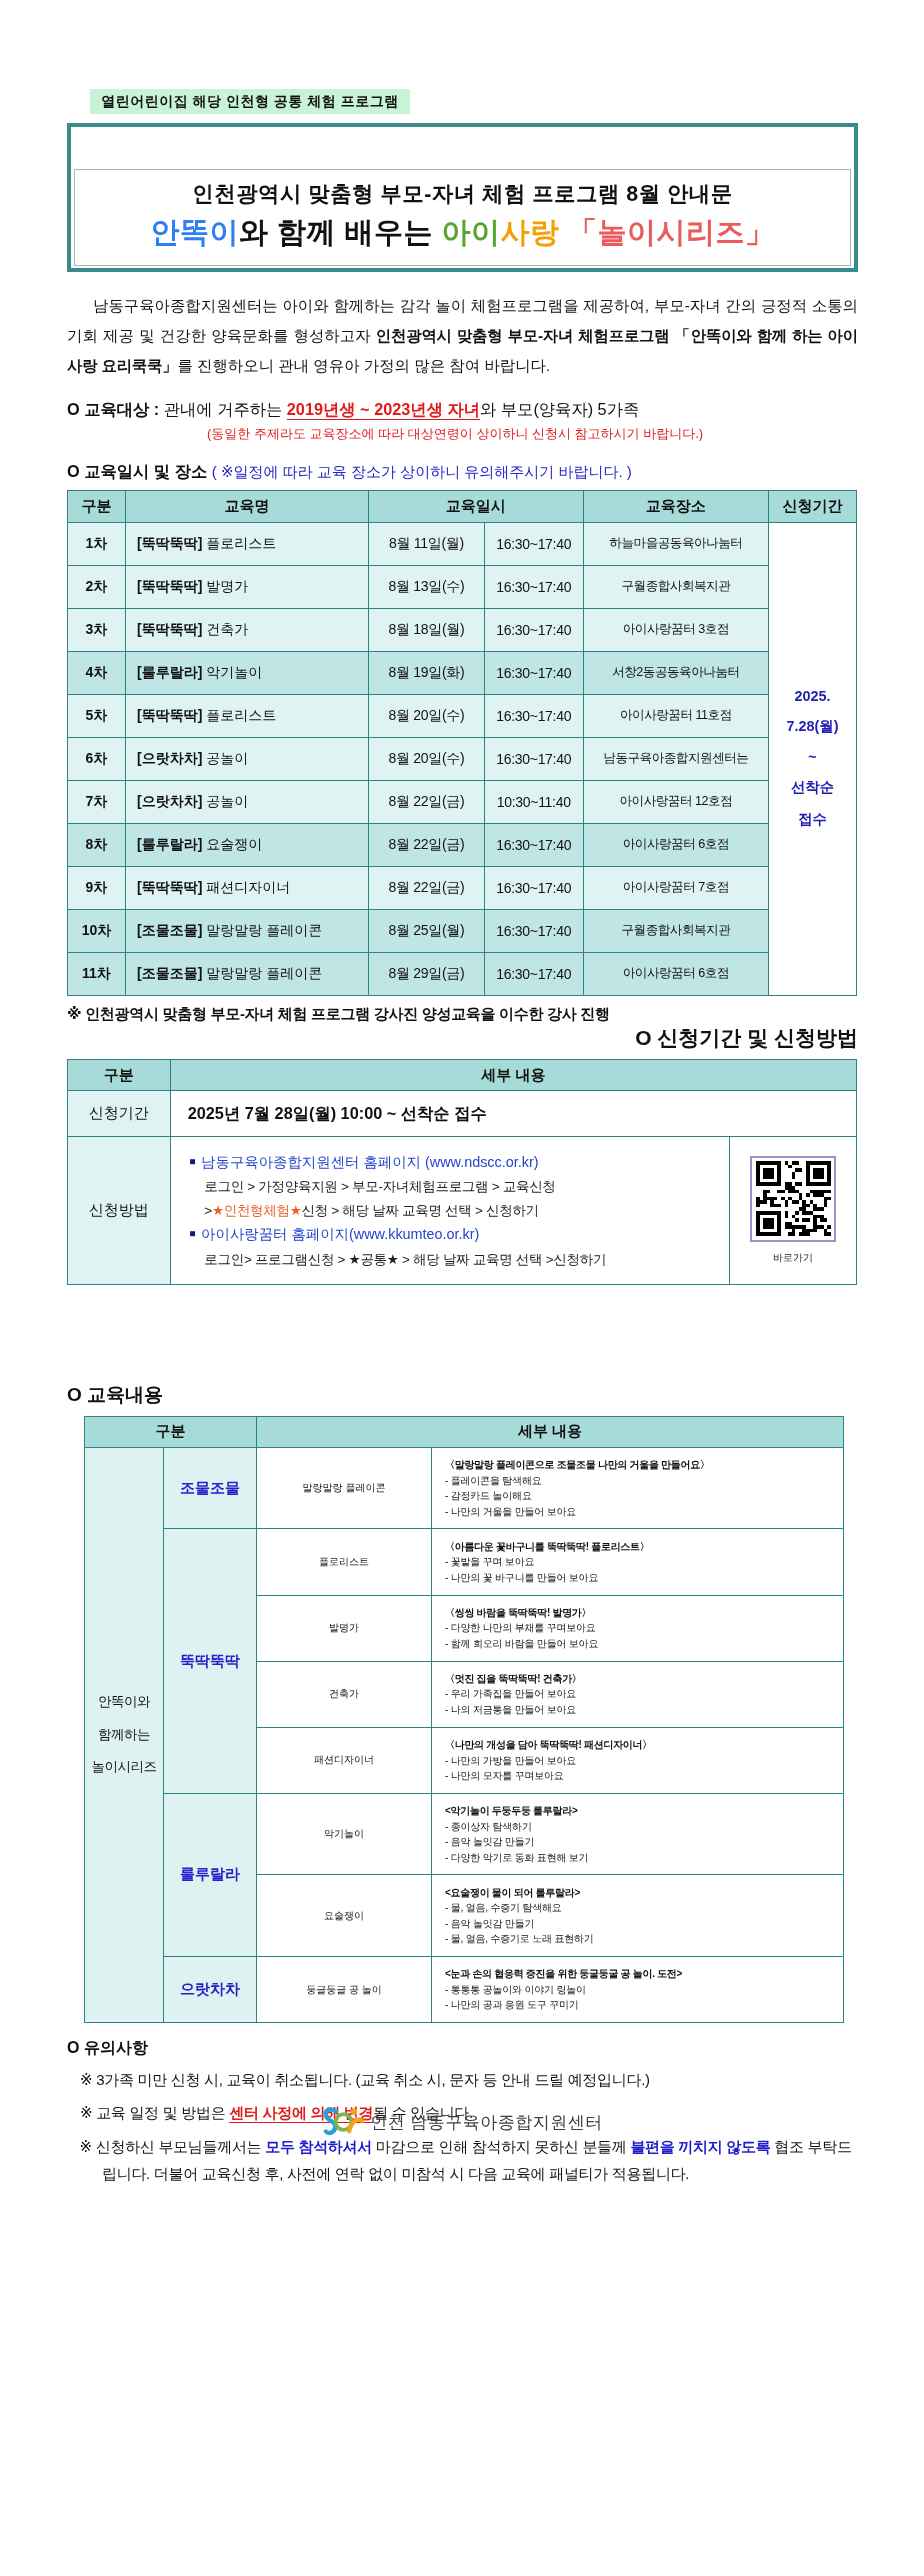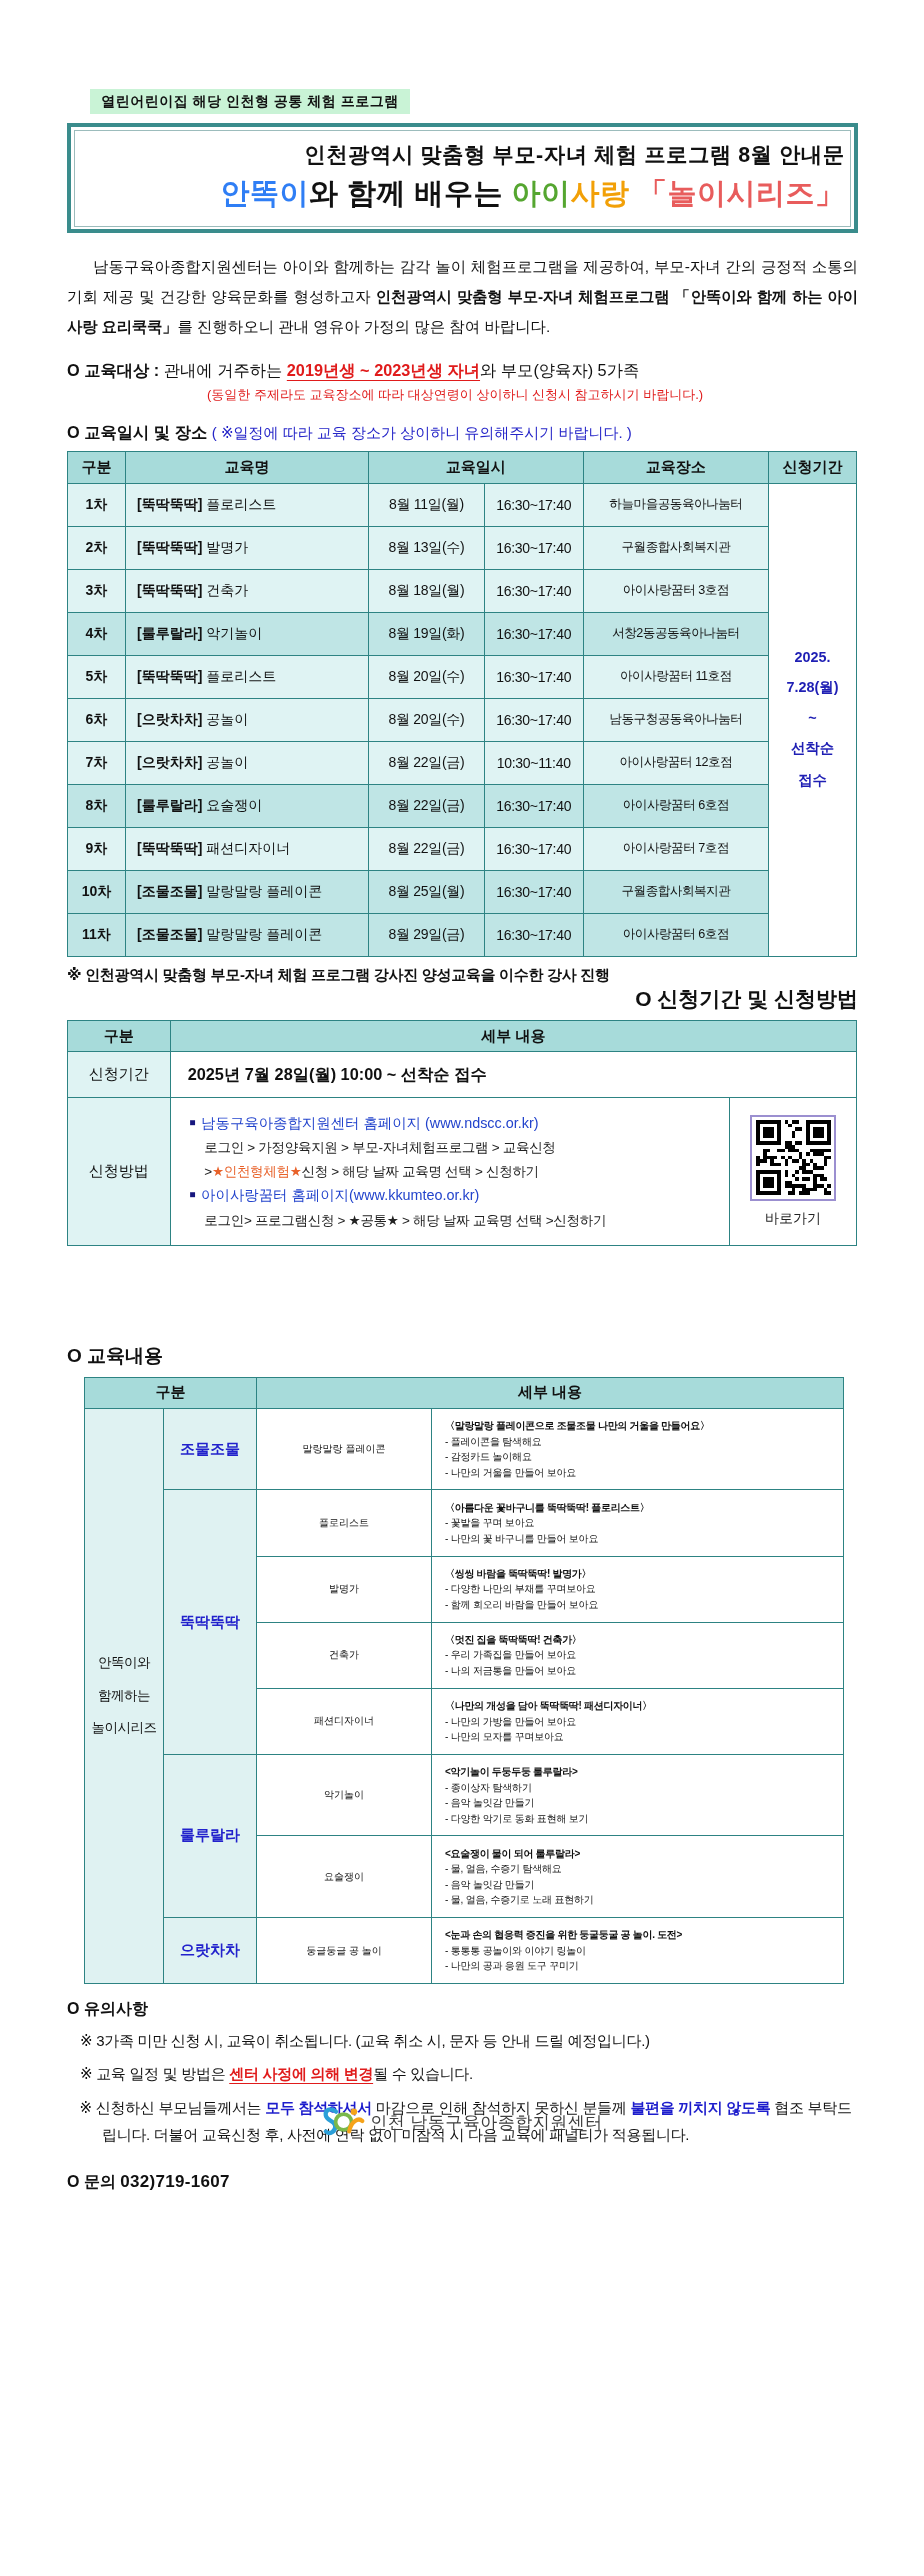--- a/index.html
+++ b/index.html
@@ -5,21 +5,21 @@
   * { margin:0; padding:0; box-sizing:border-box; }
   body { background:#ffffff; font-family:"Liberation Sans","DejaVu Sans",sans-serif; color:#111; }
   .page { position:relative; width:925px; height:2196px; background:#fff; overflow:hidden; margin:0 auto; }
   .inner { padding:89px 67px 0 67px; }
 
   
   .top-label { display:inline-block; margin-left:23px; background:#c9f3d6; font-weight:bold; font-size:14px; padding:3.7px 11.2px; letter-spacing:0.5px; }
 
   
   .title-box { margin-top:8.4px; border:4.7px solid #3a8c8c; background:#fff; padding:2.8px; }
-  .title-box-inner { border:1.9px solid #9cbcbc; padding:9.3px 5.6px 11.2px 5.6px; text-align:right; }
+  .title-box-inner { border:1.9px solid #9cbcbc; padding:9.3px 5.6px 11.2px 5.6px; text-align:center;margin-top:39px; }
   .title-line1 { font-size:21.4px; font-weight:bold; letter-spacing:0.5px; }
   .title-line2 { font-size:29px; font-weight:bold; margin-top:5.6px; letter-spacing:0.5px; }
   .t-blue { color:#2f7ef5; }
   .t-green { color:#55a630; }
   .t-orange { color:#f2a007; }
   .t-coral { color:#e85c5c; }
 
   
   .intro { margin-top:18.6px; font-size:15.4px; line-height:1.95; text-align:justify; }
   .intro .ind { display:inline-block; width:26px; }
@@ -55,21 +55,21 @@
   #apply-table td { background:#fff; font-size:14px; }
   #apply-table td.a-label { background:#dff3f3; width:103px; text-align:center; font-size:15px; padding:7.5px 1.9px; }
   #apply-table td.a-period { font-size:16.3px; font-weight:bold; padding:11.2px 9.3px 11.2px 17px; }
   #apply-table td.a-method { padding:13px 7.5px 13px 18.6px; line-height:1.75; }
   .m-site { color:#2243cc; font-size:14.4px; }
   .m-bullet { color:#16167e; font-size:10.3px; margin-right:5.6px; vertical-align:1.9px; }
   .m-path { color:#222; font-size:13.5px; padding-left:15px; letter-spacing:-0.3px; }
   .m-star { color:#e8622a; }
   #apply-table td.a-qr { width:127px; text-align:center; vertical-align:middle; padding:9.3px 3.7px; }
   .qr-frame { display:inline-block; border:2.8px solid #9b8fd0; padding:3.7px; background:#fff; line-height:0; }
-  .qr-label { font-size:14px; margin-top:9.3px; color:#222; }
+  .qr-label { font-size:10px; margin-top:9.3px; color:#222; }
 
   
   .content-h { margin-top:97px; font-size:19px; font-weight:bold; }
   #content-table { width:760px; margin-left:17px; }
   #content-table td { background:#fff; font-size:10px; vertical-align:middle; }
   #content-table td.c-series { background:#dff2f2; width:79px; text-align:center; font-size:13.5px; letter-spacing:-0.5px; line-height:2.4; }
   #content-table td.c-cat { background:#dff2f2; width:93px; text-align:center; color:#2222cc; font-weight:bold; font-size:15px; }
   #content-table td.c-prog { width:175px; text-align:center; padding:5.6px; }
   #content-table td.c-detail { padding:9.3px 7.5px 9.3px 13px; line-height:1.55; }
   .d-title { font-weight:bold; letter-spacing:-0.3px; }
@@ -170,21 +170,21 @@
             <td class="c-name"><b>[뚝딱뚝딱]</b> 플로리스트</td>
             <td class="c-date">8월  20일(수)</td>
             <td class="c-time">16:30~17:40</td>
             <td class="c-place">아이사랑꿈터 11호점</td>
           </tr>
           <tr>
             <td class="c-no">6차</td>
             <td class="c-name"><b>[으랏차차]</b> 공놀이</td>
             <td class="c-date">8월  20일(수)</td>
             <td class="c-time">16:30~17:40</td>
-            <td class="c-place">남동구청공동육아나눔터</td>
+            <td class="c-place">남동구육아종합지원센터는</td>
           </tr>
           <tr>
             <td class="c-no">7차</td>
             <td class="c-name"><b>[으랏차차]</b> 공놀이</td>
             <td class="c-date">8월  22일(금)</td>
             <td class="c-time">10:30~11:40</td>
             <td class="c-place">아이사랑꿈터 12호점</td>
           </tr>
           <tr class="shade">
             <td class="c-no">8차</td>

